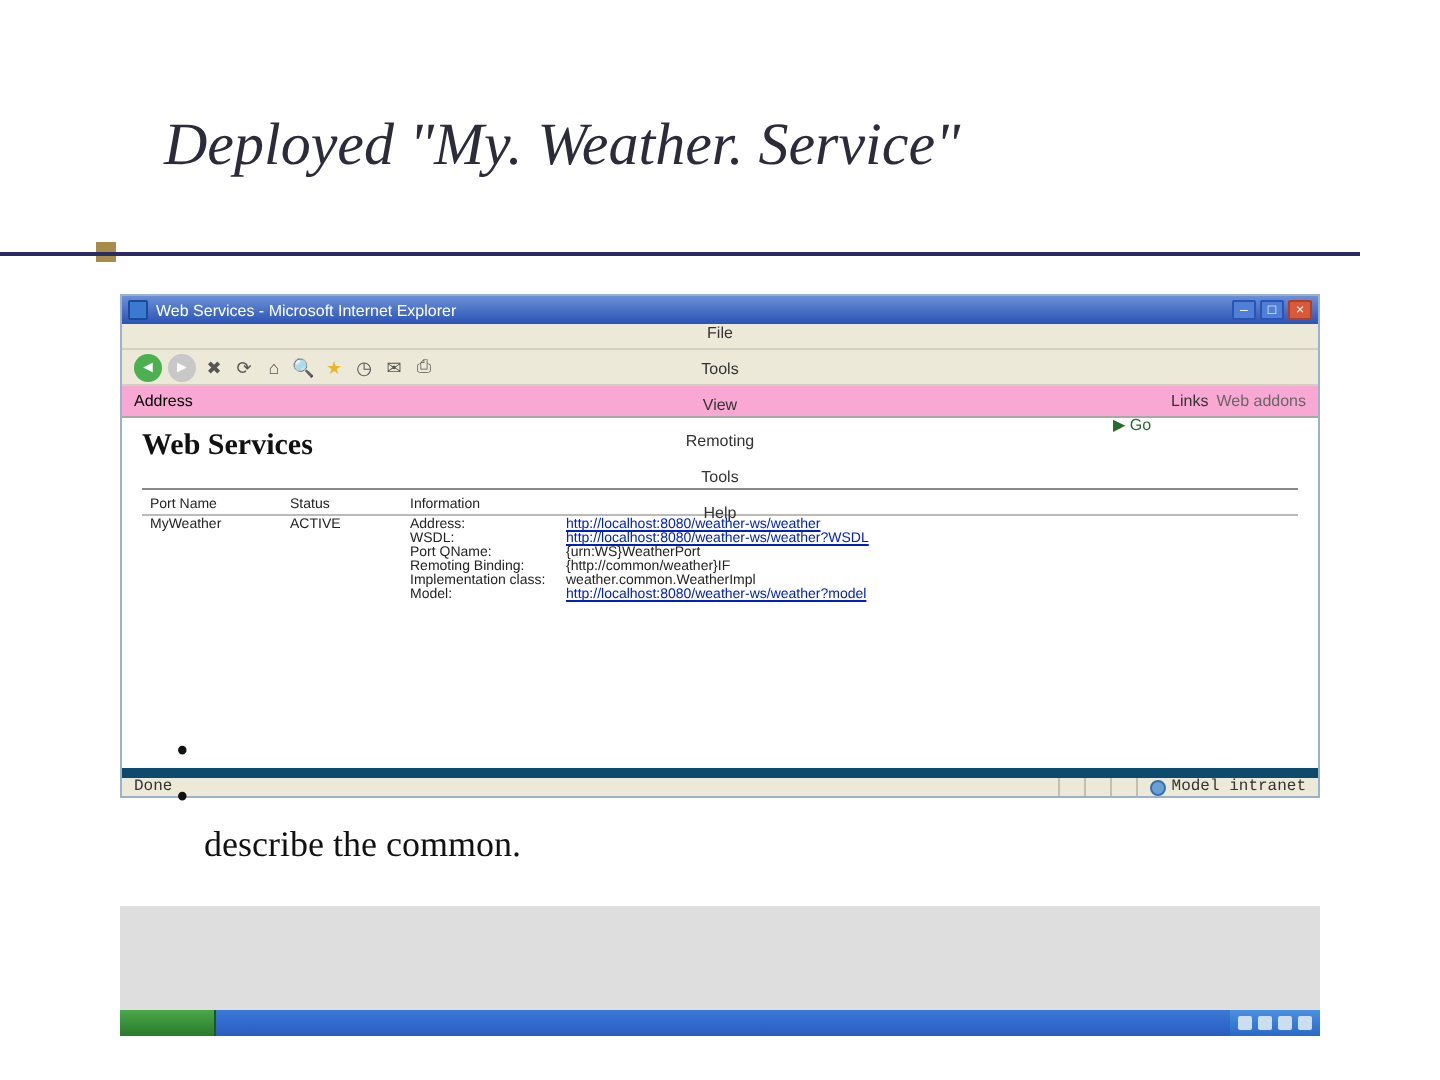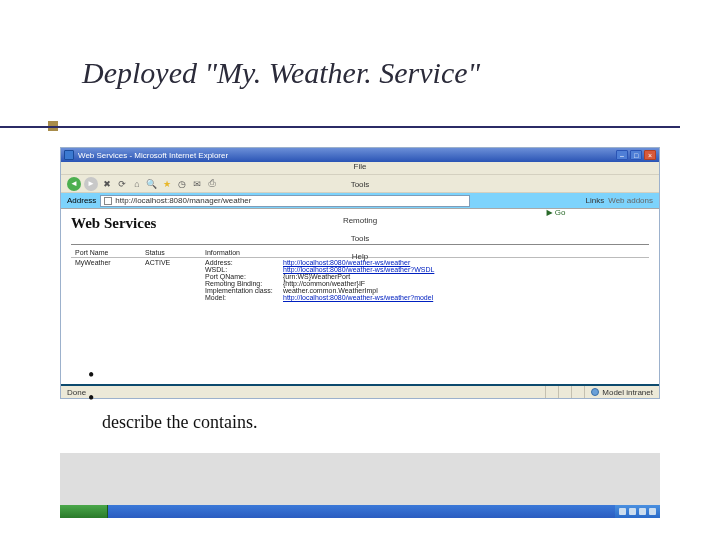--- a/index.html
+++ b/index.html
@@ -21,36 +21,36 @@
     linear-gradient(#e33,#e33) 0 0/6px 4px no-repeat,
     linear-gradient(#3a3,#3a3) 7px 0/6px 4px no-repeat,
     linear-gradient(#36c,#36c) 0 5px/6px 4px no-repeat,
     linear-gradient(#ec3,#ec3) 7px 5px/6px 4px no-repeat; }
   .toolbar { height: 18px; background: #ece9d8; display: flex; align-items: center; gap: 3px; padding: 0 6px; border-bottom: 1px solid #d4d0c0; }
   .tb-btn { width: 14px; height: 14px; border-radius: 7px; display: inline-flex; align-items: center; justify-content: center; font-size: 8px; }
   .tb-back { background: #4caf50; color: #fff; }
   .tb-fwd { background: #c8c8c8; color: #fff; }
   .tb-ico { width: 12px; height: 12px; display: inline-flex; align-items: center; justify-content: center; font-size: 9px; color: #555; }
   .tb-star { color: #e8b72a; }
-  .addrrow { height: 16px; background: #7dd3fc; display: flex; align-items: center; padding: 0 6px; gap: 4px; border-bottom: 1px solid #a8a8a8; font-size: 8px; }
+  .addrrow { height: 16px; background: #f9a8d4; display: flex; align-items: center; padding: 0 6px; gap: 4px; border-bottom: 1px solid #a8a8a8; font-size: 8px; }
   .addrfield { flex: 1; max-width: 370px; height: 12px; background: #fff; border: 1px solid #7f9db9; display: flex; align-items: center; padding: 0 3px; color: #333; }
   .addrfield .pgico { width: 8px; height: 8px; border: 1px solid #888; margin-right: 3px; display:inline-block; }
   .go { color: #2a6a2a; font-size: 8px; margin-left: auto; margin-top: 24px; }
-  .links { font-size: 8px; color: #333; margin-left: 16px; }
+  .links { font-size: 8px; color: #333; margin-left: 6px; }
   .webaddons { font-size: 8px; color: #666; }
   .content { background: #fff; padding: 4px 10px; height: 125px; overflow: hidden; }
   .ws-title { font-family: Georgia, serif; font-size: 15px; font-weight: bold; color: #111; margin: 2px 0 12px; }
   .hr { border-top: 1px solid #888; margin-bottom: 3px; }
   table.ws { font-size: 7px; border-collapse: collapse; width: 100%; }
   table.ws th { text-align: left; font-weight: normal; border-bottom: 1px solid #bbb; padding: 1px 4px; color: #222; }
   table.ws td { padding: 1px 4px; vertical-align: top; color: #222; }
   .info-row { display: flex; }
   .info-key { width: 78px; color: #222; }
   .info-val a, .link { color: #0020c0; text-decoration: underline; }
-  .statusbar { position: absolute; bottom: 0; left: 0; right: 0; height: 14px; background: #ece9d8; border-top: 2px solid #0c4a6e; display: flex; align-items: center; font-size: 8px; color: #333; }
+  .statusbar { position: absolute; bottom: 0; left: 0; right: 0; height: 14px; background: #ece9d8; border-top: 5px solid #0c4a6e; display: flex; align-items: center; font-size: 8px; color: #333; font-family: Liberation Mono, monospace; }
   .status-seg { border-left: 1px solid #c4c0b0; height: 100%; display: flex; align-items: center; padding: 0 6px; }
   .status-spacer { flex: 1; }
   .status-globe { width: 8px; height: 8px; border-radius: 50%; background: #6aa0d8; border: 1px solid #3a70a8; margin-right: 3px; display:inline-block; }
   .bullets { position: absolute; left: 88px; top: 364px; width: 560px; font-family: 'Times New Roman', serif; font-size: 18px; line-height: 1.3; color: #111; }
   .bullets .row { display: flex; }
   .bullets .b { width: 14px; }
   .bottombox { position: absolute; left: 60px; top: 453px; width: 600px; height: 53px; background: #dedede; }
   .taskbar { position: absolute; left: 60px; top: 505px; width: 600px; height: 13px; background: linear-gradient(#3a78d8,#2a5cc0); display: flex; align-items: center; }
   .startbtn { width: 48px; height: 100%; background: linear-gradient(#4aa84a,#2a7a2a); border-right: 1px solid #1a5a1a; }
   .tray { margin-left: auto; height: 100%; background: linear-gradient(#4a90e0,#2a6ac8); display: flex; align-items: center; padding: 0 4px; gap: 3px; }
@@ -92,24 +92,20 @@
       <span class="tb-ico">⟳</span>
       <span class="tb-ico">⌂</span>
       <span class="tb-ico">🔍</span>
       <span class="tb-ico tb-star">★</span>
       <span class="tb-ico">◷</span>
       <span class="tb-ico">✉</span>
       <span class="tb-ico">⎙</span>
     </div>
     <div class="addrrow">
       <span>Address</span>
-      <div class="addrfield">
-        <span class="pgico"></span>
-        <span>http://localhost:8080/manager/weather</span>
-      </div>
       <span class="go">▶ <span>Go</span></span>
       <span class="links">Links</span>
       <span class="webaddons">Web addons</span>
     </div>
     <div class="content">
       <div class="ws-title">Web Services</div>
       <div class="hr"></div>
       <table class="ws">
         <tbody>
             <tr>
@@ -165,21 +161,21 @@
 
   <div class="bullets">
     <div class="row">
         <span class="b">•</span>
       </div>
     <div class="row">
         <span class="b">•</span>
       </div>
     <div class="row">
         <span class="b"></span>
-        <span>describe the contains.</span>
+        <span>describe the common.</span>
       </div>
   </div>
 
   <div class="bottombox"></div>
   <div class="taskbar">
     <div class="startbtn"></div>
     <div class="tray">
       <span class="trayico"></span>
       <span class="trayico"></span>
       <span class="trayico"></span>

